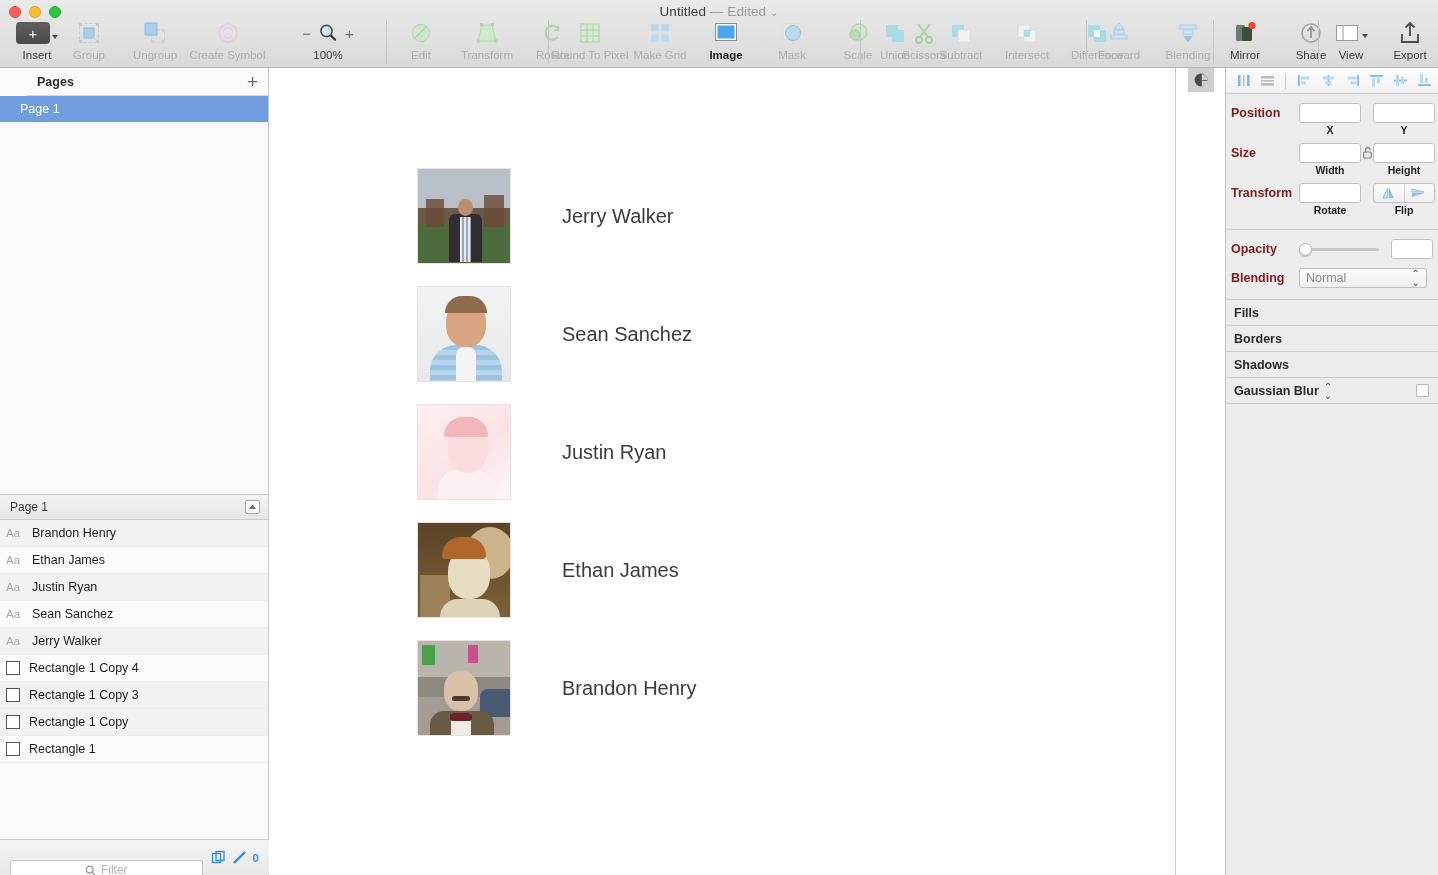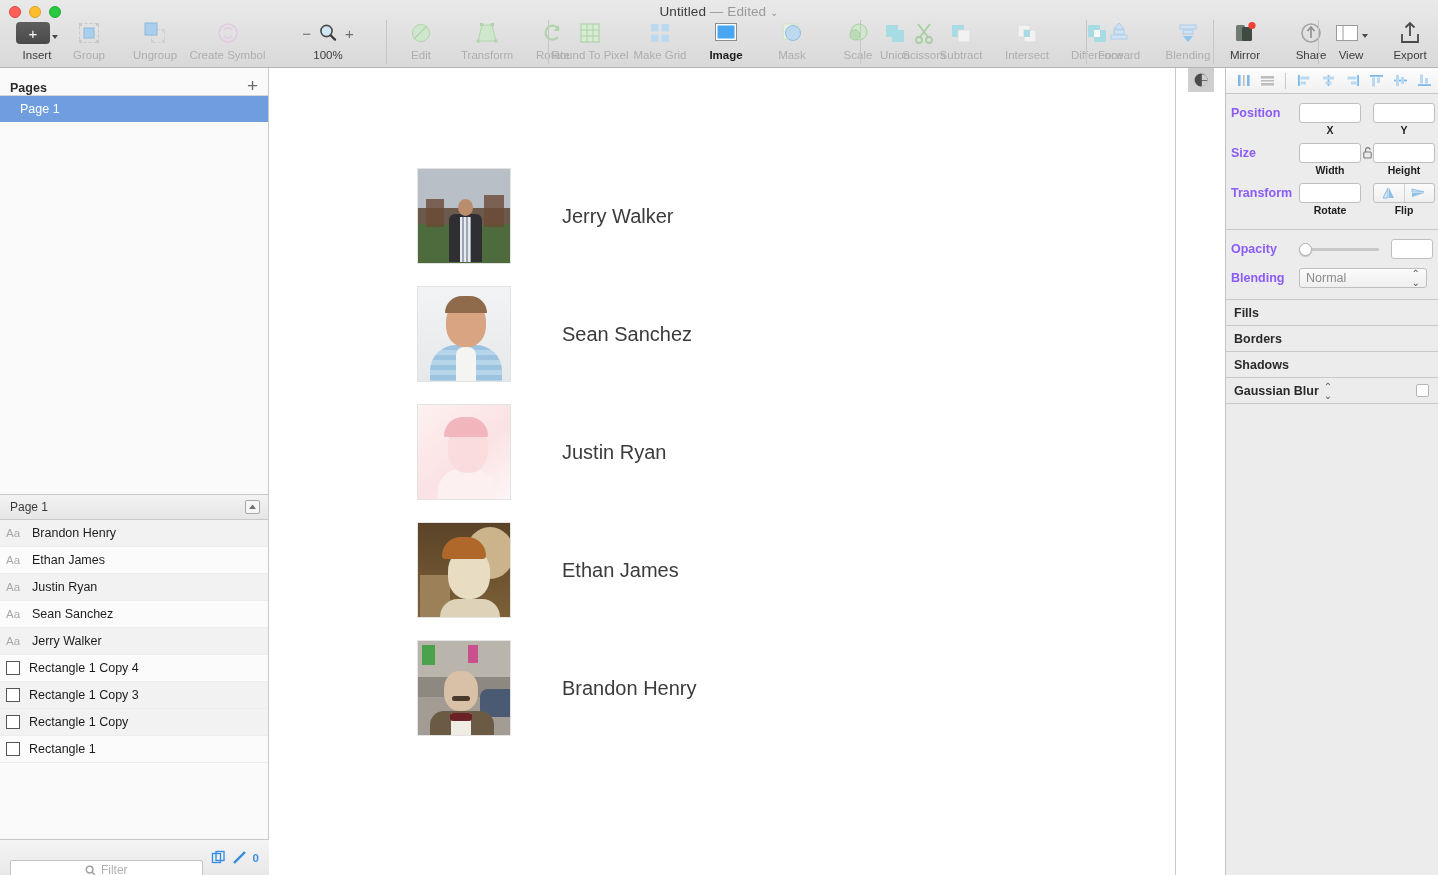--- a/index.html
+++ b/index.html
@@ -61,21 +61,21 @@
   .zsign { font-size: 15px; color: #6d6d6d; line-height: 1; }
   .zlabel { font-size: 11.5px; color: #3c3c3c; margin-top: 3px; }
 
   
   .sidebar {
     position: absolute; left: 0; top: 68px; width: 269px; height: 807px;
     background: #fafafa; border-right: 1px solid #c9c9c9;
   }
   .pages-hdr {
     height: 28px; background: #fafafa; border-bottom: 1px solid #d6d6d6;
-    display: flex; align-items: flex-end; padding: 0 10px; justify-content: space-between;
+    display: flex; align-items: center; padding: 0 10px; justify-content: space-between; margin-left: 27px;
   }
   .pages-hdr .t { font-size: 12.5px; color: #2b2b2b; font-weight: 600; }
   .plus { font-size: 19px; color: #6a6a6a; line-height: 1; font-weight: 300; }
   .page-row {
     height: 26px; display: flex; align-items: center; padding-left: 20px;
     background: #6f9ddd; color: #fff; font-size: 12.5px;
   }
   .pages-fill { height: 372px; background: #fafafa; }
 
   .layers-hdr {
@@ -181,21 +181,21 @@
   .align-bar {
     height: 26px; background: linear-gradient(#fdfdfd,#f0f0f0);
     border-bottom: 1px solid #c8c8c8;
     display: flex; align-items: center; padding-left: 6px; gap: 2px;
   }
   .align-ico { width: 22px; height: 20px; display: flex; align-items: center; justify-content: center; }
   .align-sep { width: 1px; height: 16px; background: #cacaca; margin: 0 5px; }
 
   .insp-sec { padding: 8px 0 10px 0; border-bottom: 1px solid #c9c9c9; }
   .insp-row { display: flex; align-items: center; height: 22px; padding-left: 5px; }
-  .insp-lbl { width: 68px; font-size: 12.5px; color: #8b5cf6; font-weight: 600; }
+  .insp-lbl { width: 68px; font-size: 12.5px; color: #7f1d1d; font-weight: 600; }
   .fld {
     height: 20px; background: #fff; border: 1px solid #bfbfbf; border-radius: 3px;
   }
   .fld.w62 { width: 62px; }
   .sub-row { display: flex; padding-left: 73px; height: 15px; }
   .sub { font-size: 10.5px; color: #1d1d1d; font-weight: 700; text-align: center; }
   .sub.a { width: 62px; }
   .gap12 { width: 12px; }
   .lock { width: 12px; display: flex; justify-content: center; }
 

